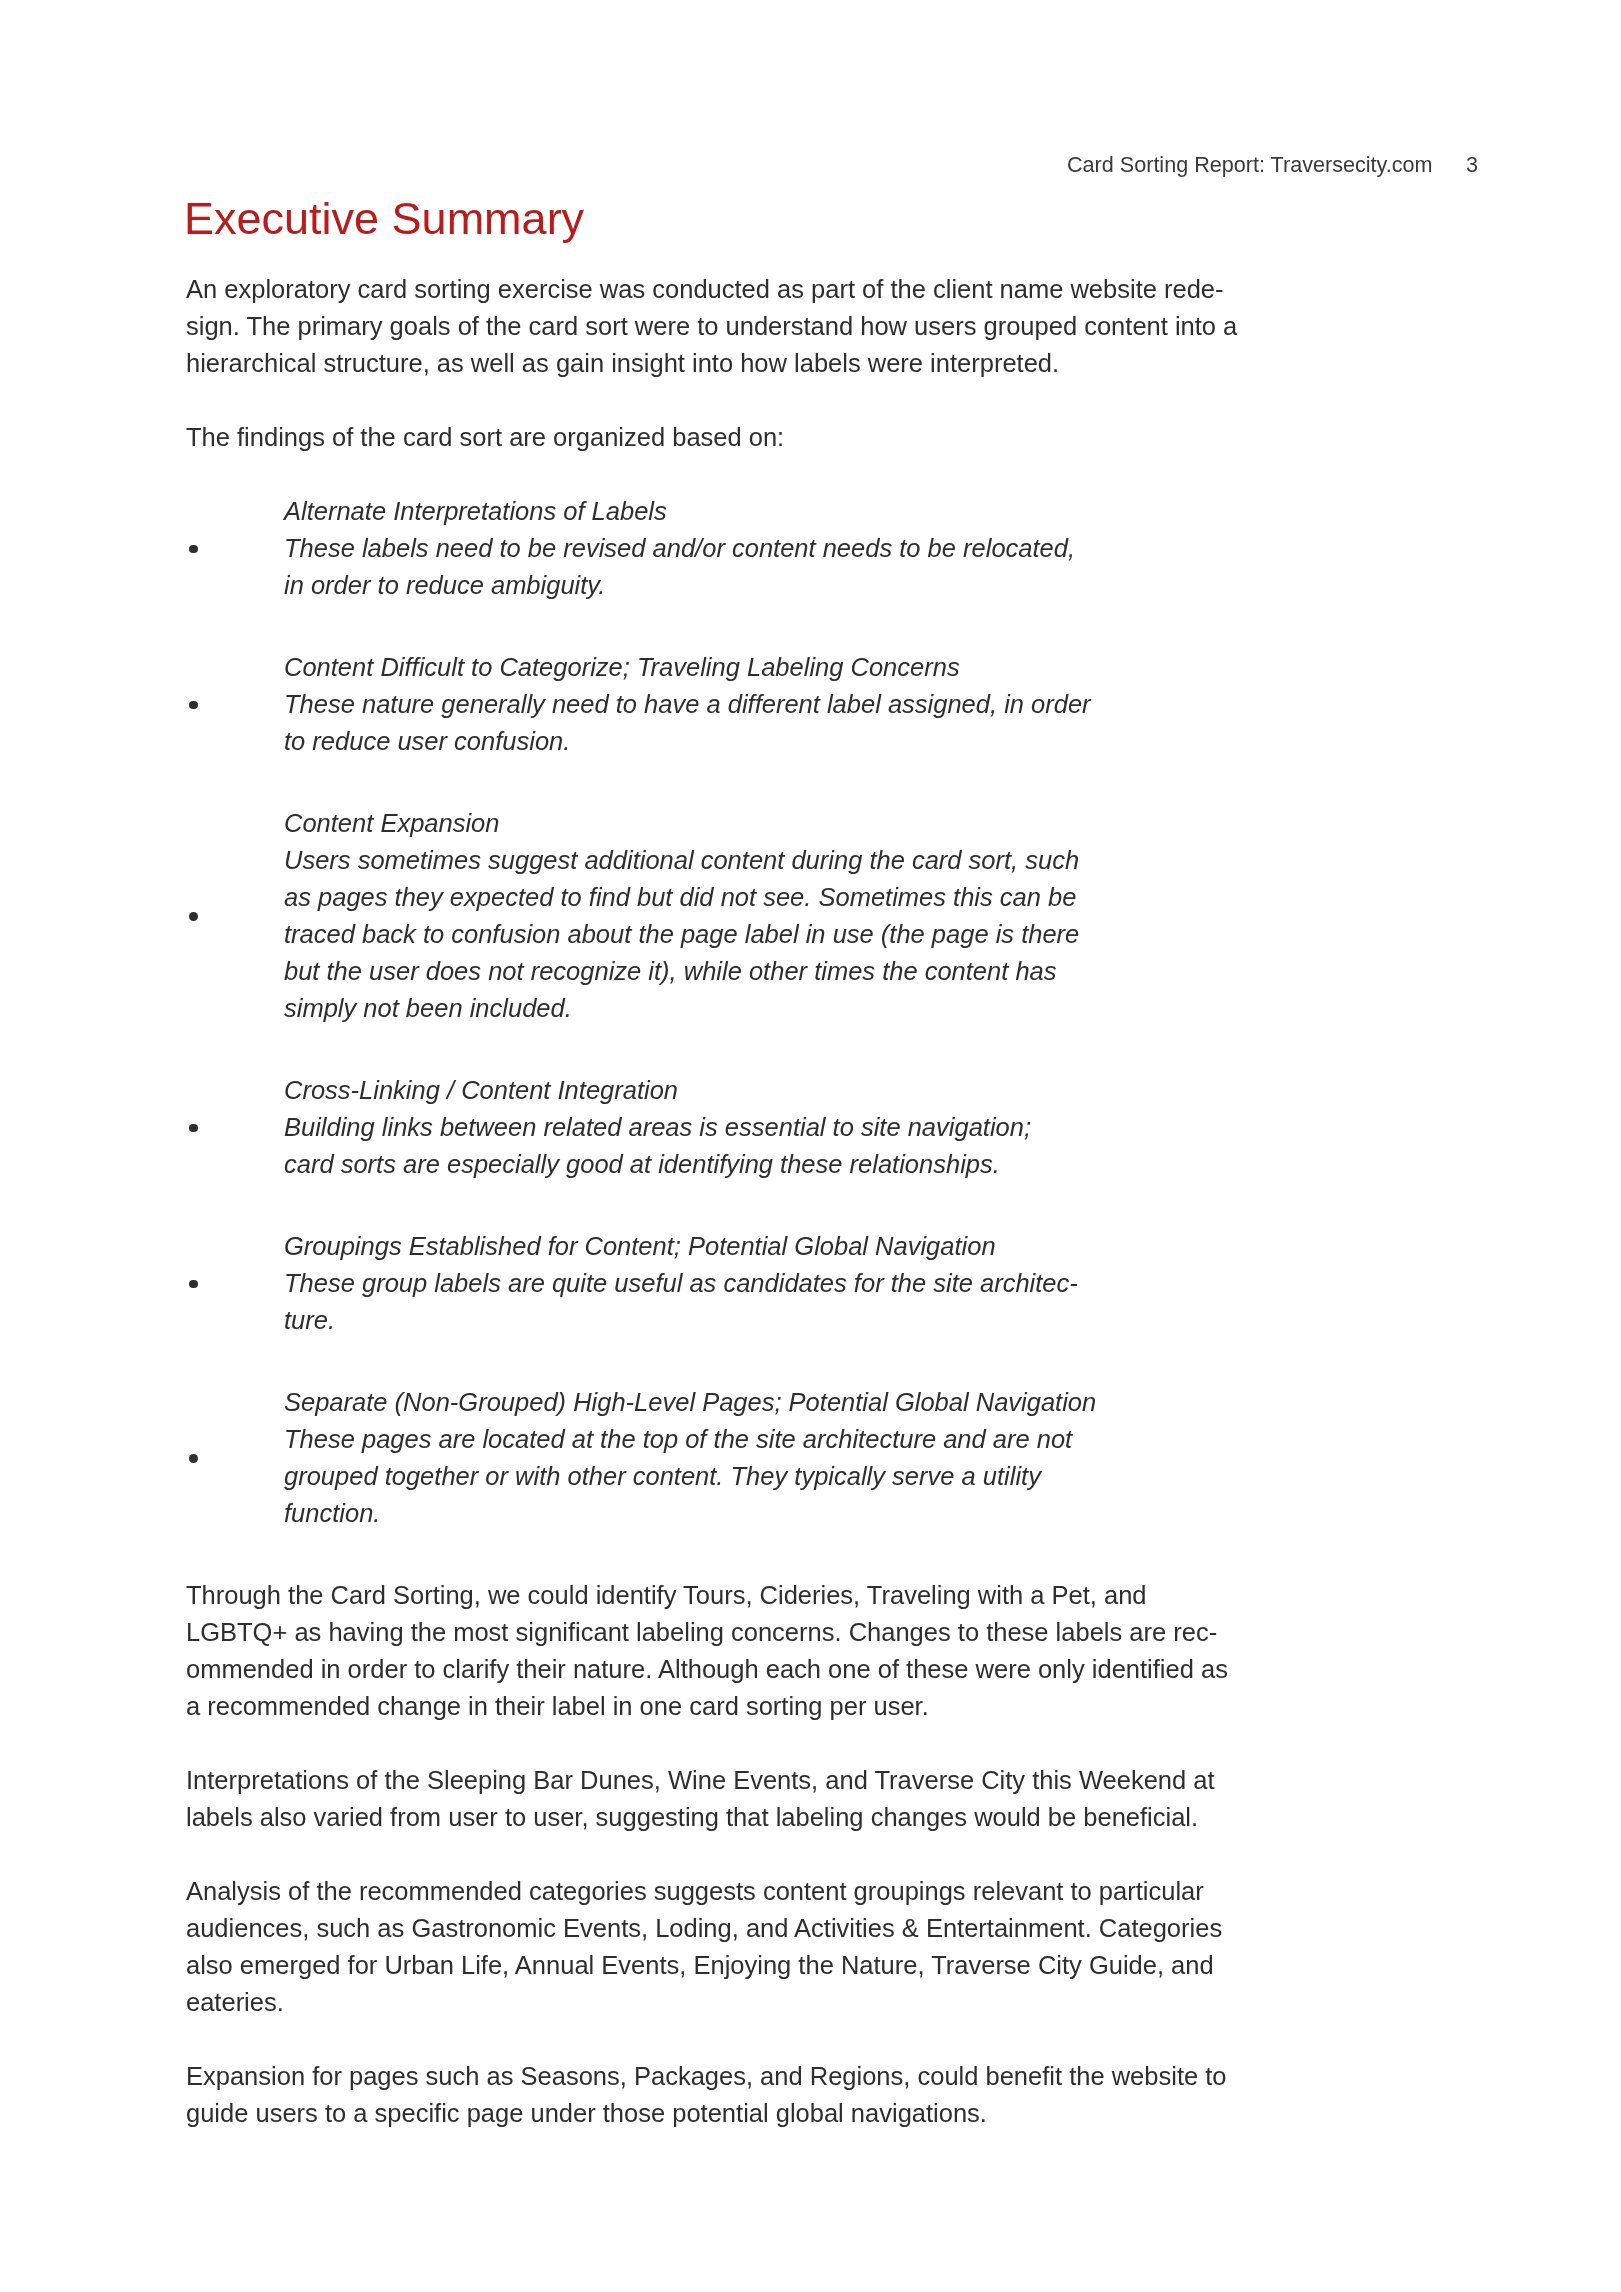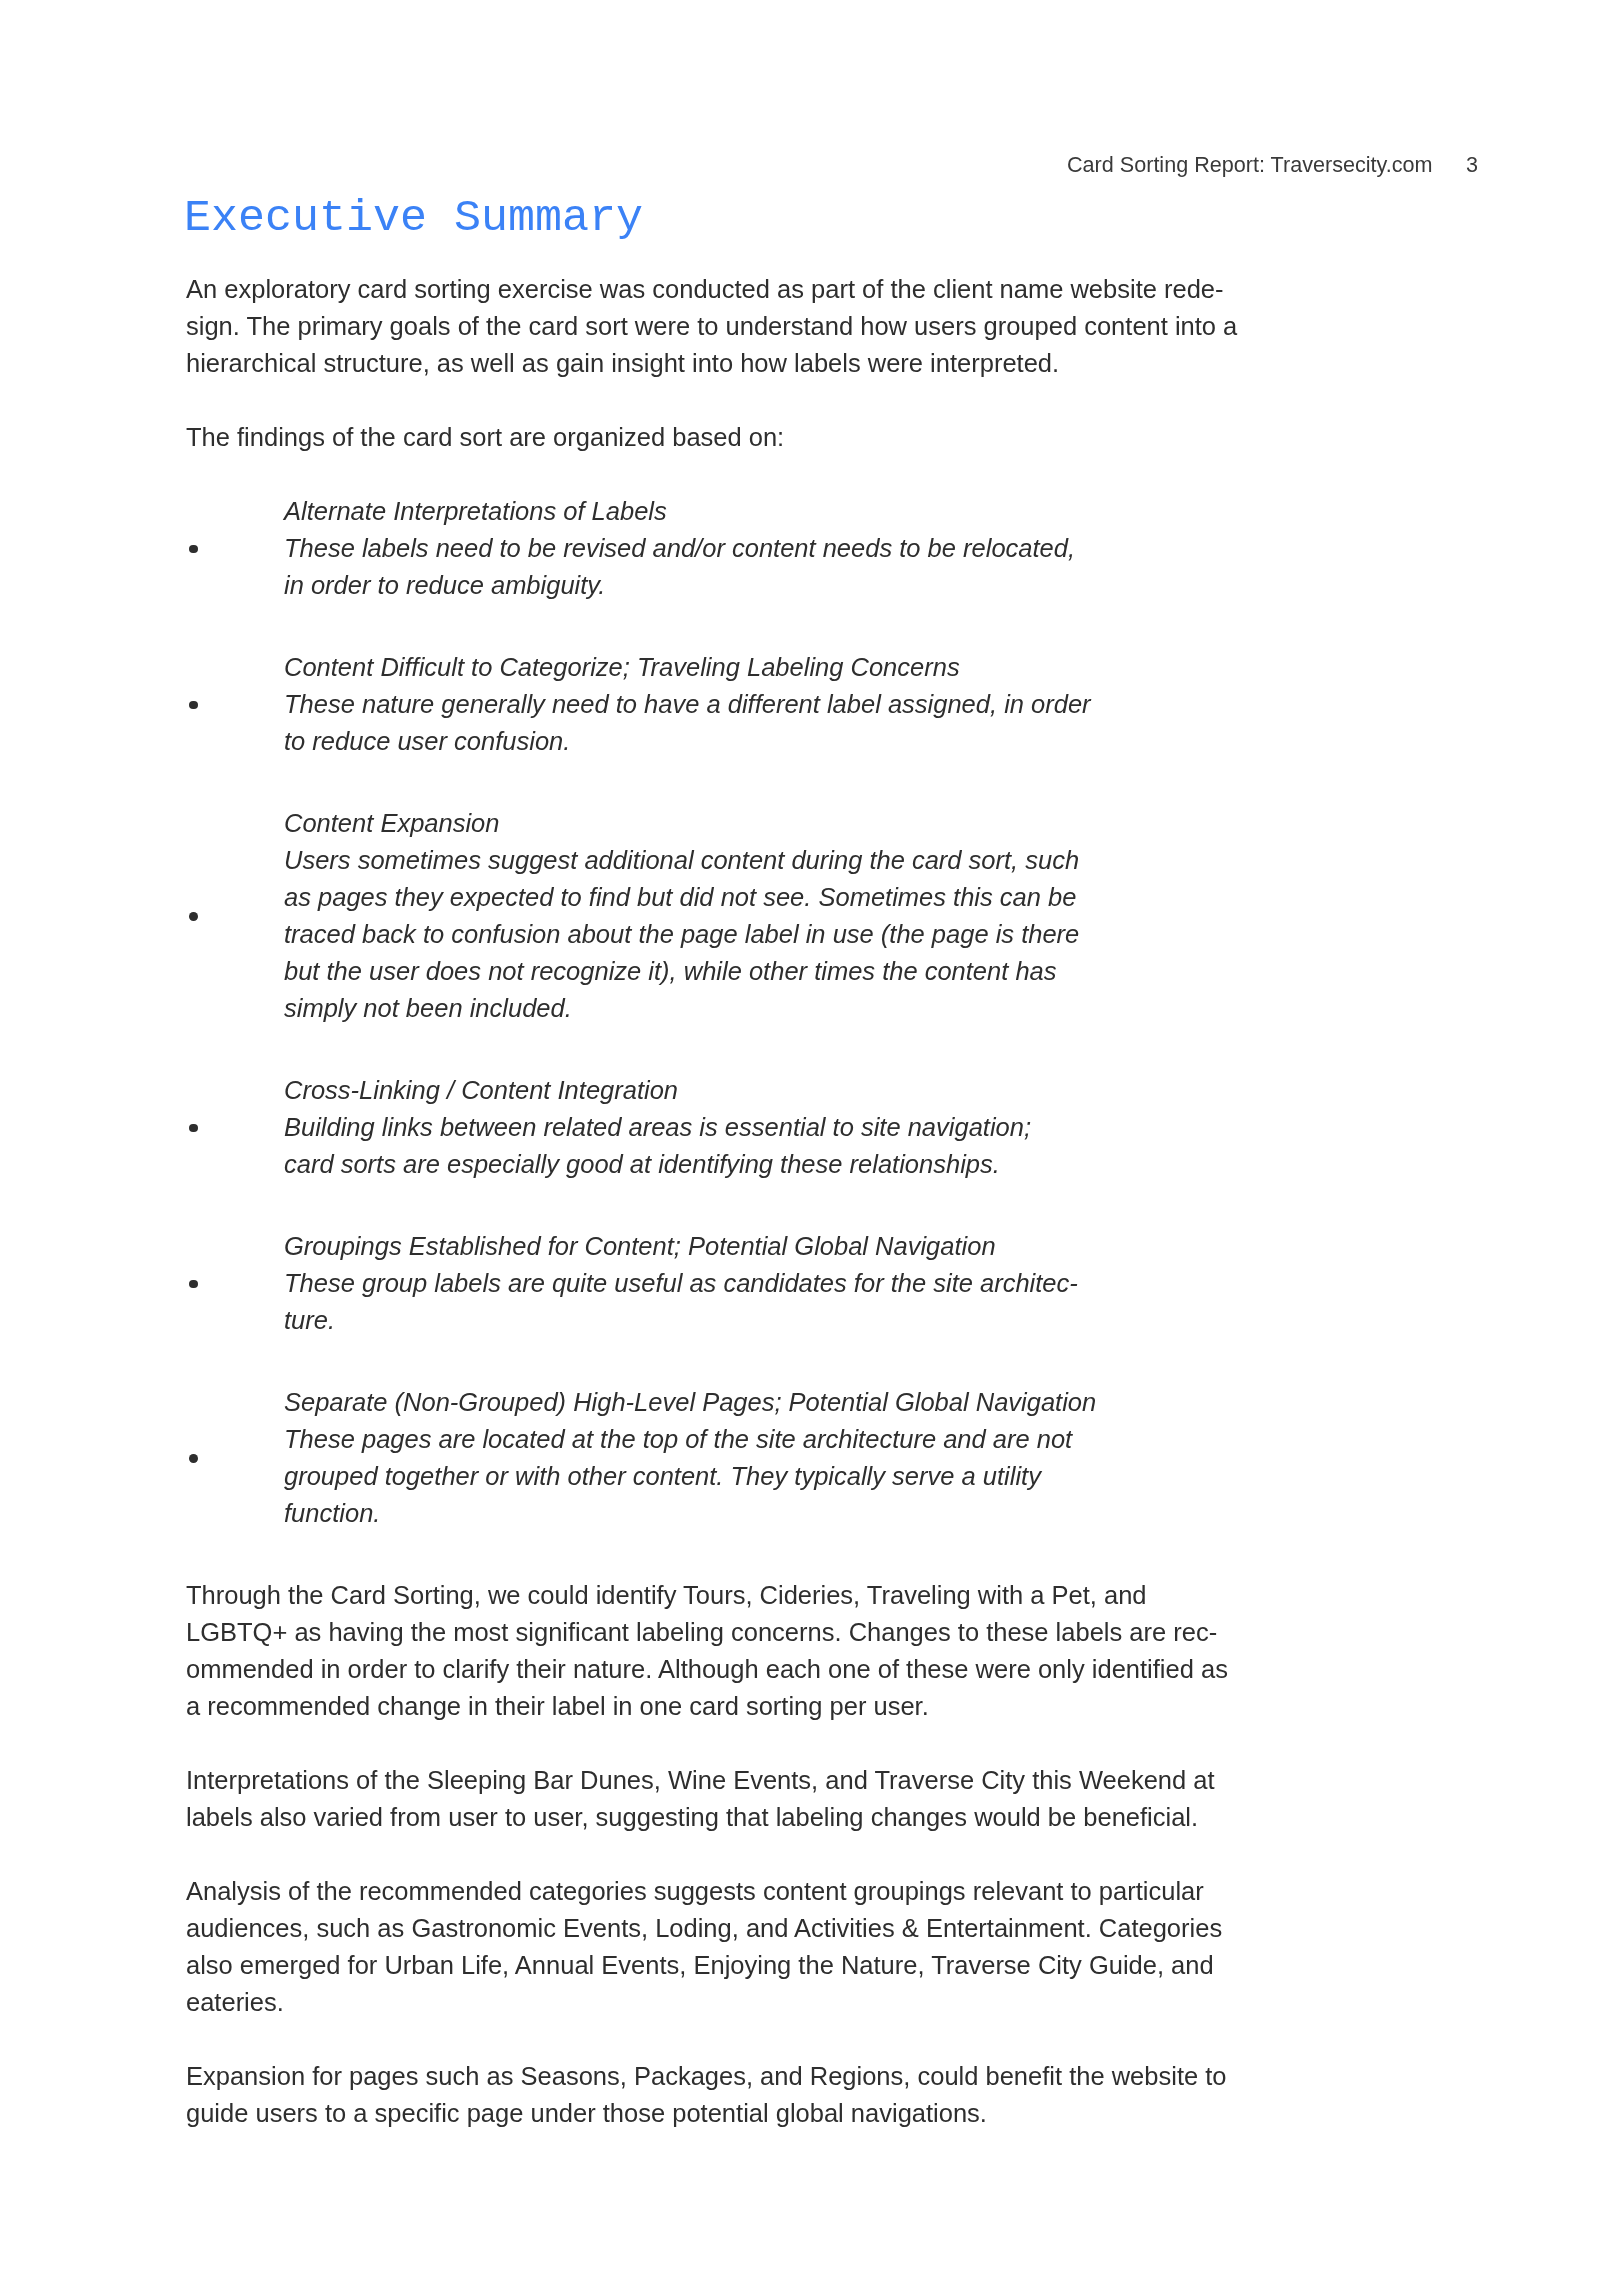--- a/index.html
+++ b/index.html
@@ -25,22 +25,21 @@
   }
   .running-header .pgnum { margin-left: 27.4px; }
   .doc-title {
     position: absolute;
     left: 184px;
     top: 196px;
     margin: 0;
     font-size: 45px;
     line-height: 45px;
     font-weight: 400;
-    color: #3b82f6;
-    font-family: Liberation Mono, monospace;
+    color: #b91c1c;
   }
   .body-col {
     position: absolute;
     left: 186px;
     top: 271px;
     width: 1313px;
     font-size: 25.5px;
     line-height: 37px;
   }
   .para {

